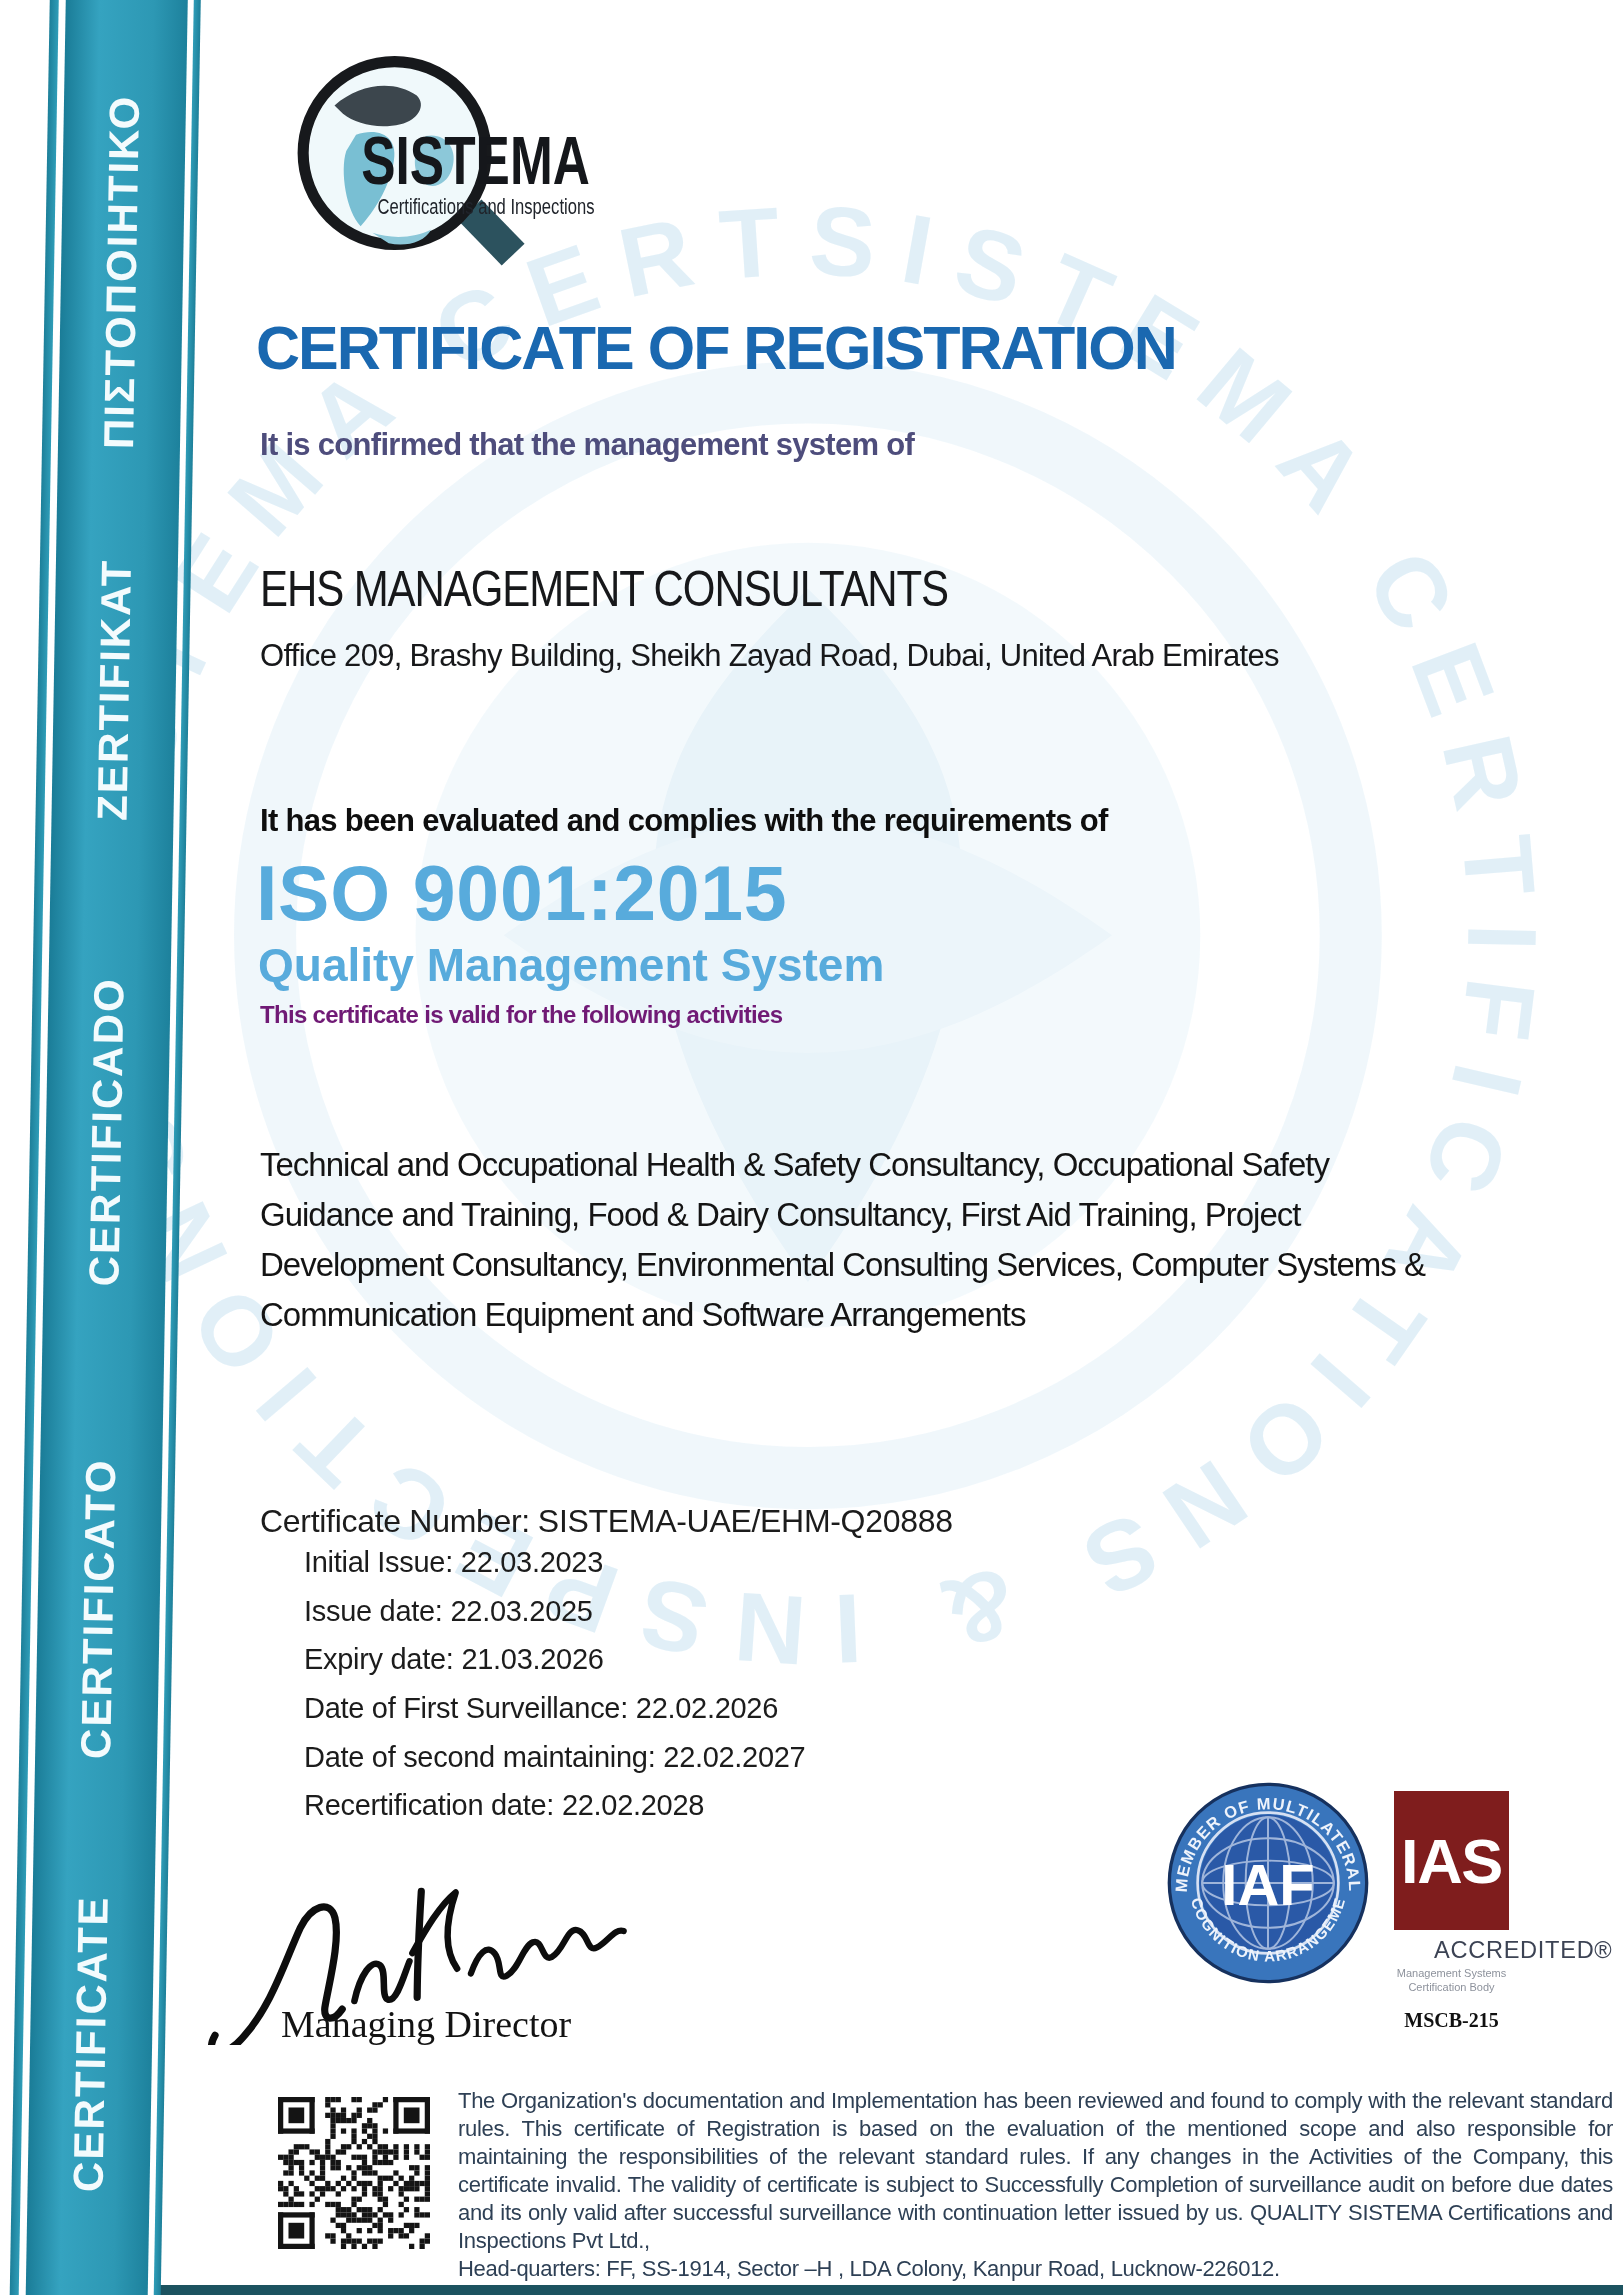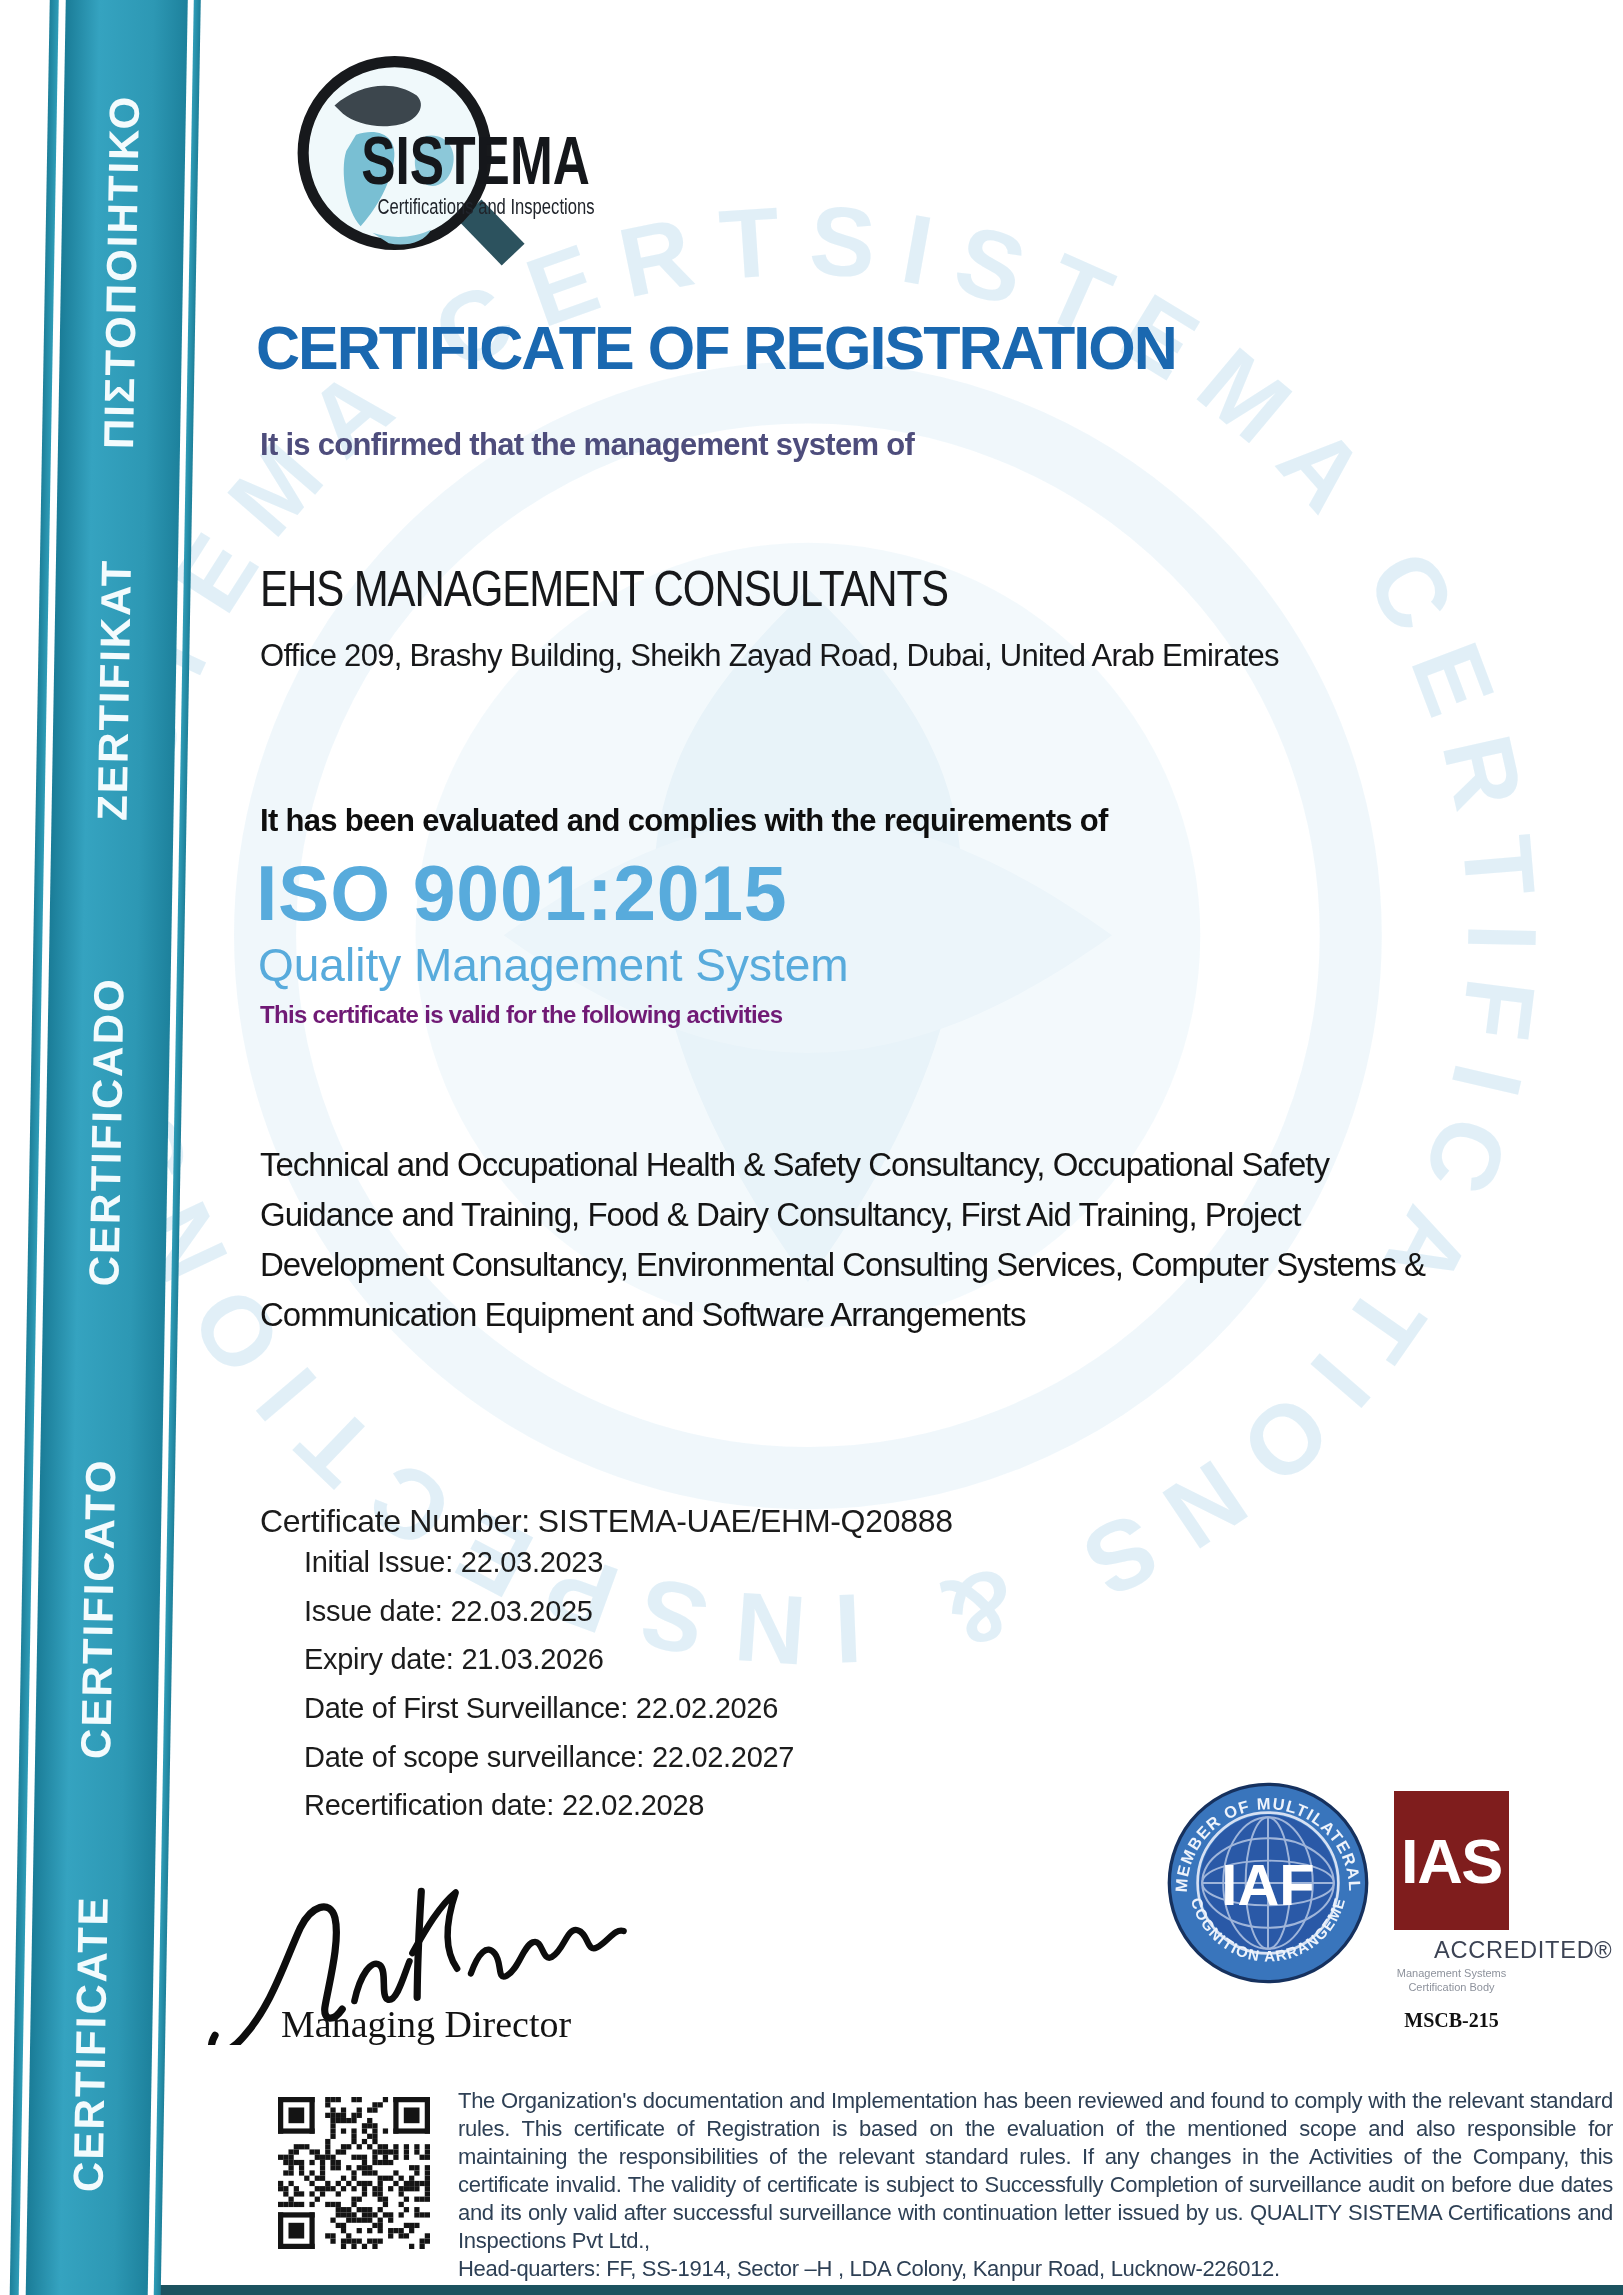--- a/index.html
+++ b/index.html
@@ -31,21 +31,21 @@
 
   .title{left:256px;top:313px;font-size:61px;font-weight:700;color:#1a68b0;letter-spacing:-2px;}
   .confirm{left:260px;top:427px;font-size:31px;font-weight:700;color:#4e4d7c;letter-spacing:-0.7px;}
 
   .company{left:260px;top:560px;font-size:50px;font-weight:400;color:#17181a;letter-spacing:-1.3px;
            transform:scaleX(0.84);transform-origin:left top;white-space:nowrap;}
   .address{left:260px;top:638px;font-size:31px;color:#17181a;letter-spacing:-0.7px;white-space:nowrap;}
 
   .evaluated{left:260px;top:803px;font-size:31px;font-weight:700;color:#0e0e0e;letter-spacing:-0.7px;}
   .iso{left:256px;top:849px;font-size:77px;font-weight:700;color:#58abdc;letter-spacing:0.7px;}
-  .qms{left:258px;top:938px;font-size:46px;font-weight:400;color:#58abdc;letter-spacing:0px;}
+  .qms{left:258px;top:938px;font-size:46px;font-weight:700;color:#58abdc;letter-spacing:0px;}
   .validline{left:260px;top:1001px;font-size:24px;font-weight:700;color:#701a75;letter-spacing:-0.7px;}
 
   .scope{left:260px;top:1140px;width:1204px;font-size:33px;color:#141414;line-height:50px;
          letter-spacing:-1px;}
 
   .details{left:260px;top:1503px;color:#1c1c1c;}
   .cert-number{font-size:32px;letter-spacing:-0.3px;margin-bottom:6px;}
   .detail-row{font-size:29px;letter-spacing:-0.3px;margin-bottom:15.7px;margin-left:44px;}
   .detail-row .lbl,.cert-number .lbl{margin-right:7.9px;}
 
@@ -142,21 +142,21 @@
       <div class="detail-row">
         <span class="lbl">Issue date:</span><span>22.03.2025</span>
       </div>
       <div class="detail-row">
         <span class="lbl">Expiry date:</span><span>21.03.2026</span>
       </div>
       <div class="detail-row">
         <span class="lbl">Date of First Surveillance:</span><span>22.02.2026</span>
       </div>
       <div class="detail-row">
-        <span class="lbl">Date of scope surveillance:</span><span>22.02.2027</span>
+        <span class="lbl">Date of second maintaining:</span><span>22.02.2027</span>
       </div>
       <div class="detail-row">
         <span class="lbl">Recertification date:</span><span>22.02.2028</span>
       </div>
     </div>
 
     <svg class="abs iaf" width="204" height="204" viewBox="0 0 310 310">
       <circle cx="155" cy="155" r="150" fill="#3975bc" stroke="#16315e" stroke-width="5"></circle>
       <circle cx="155" cy="155" r="104" fill="#2a59a7"></circle>
       <circle cx="155" cy="155" r="107" fill="none" stroke="#d7e1f3" stroke-width="4"></circle>

